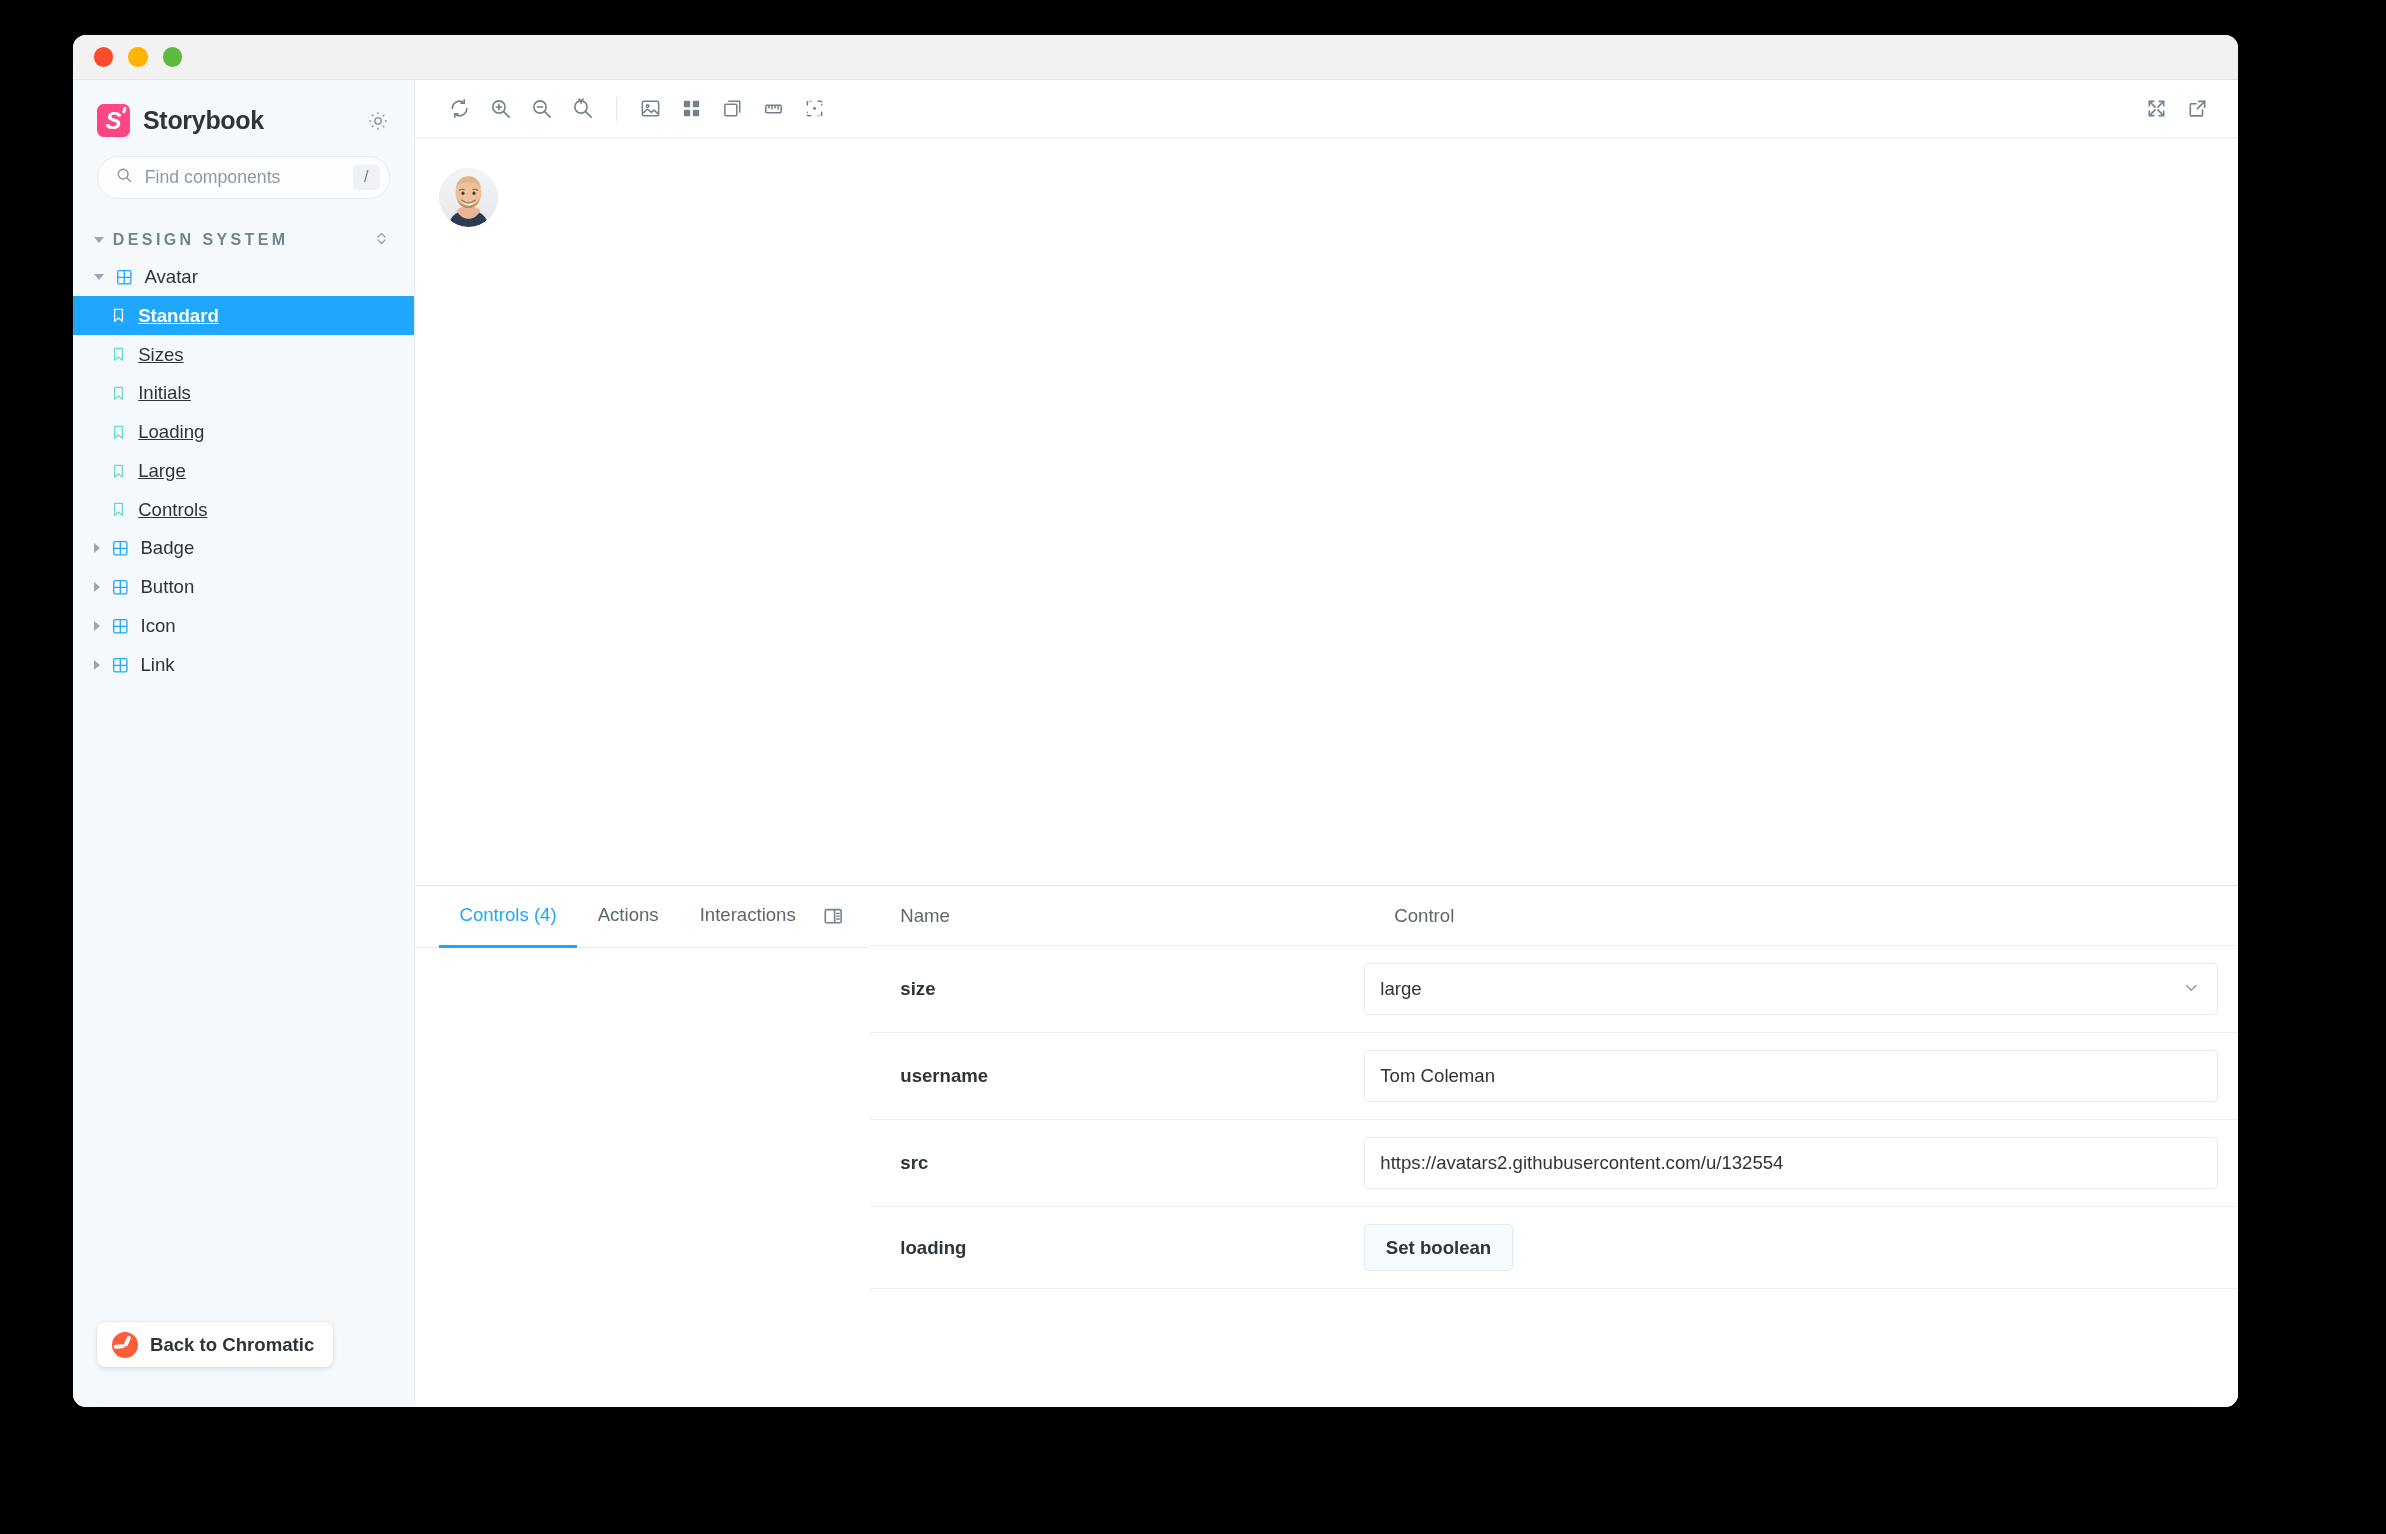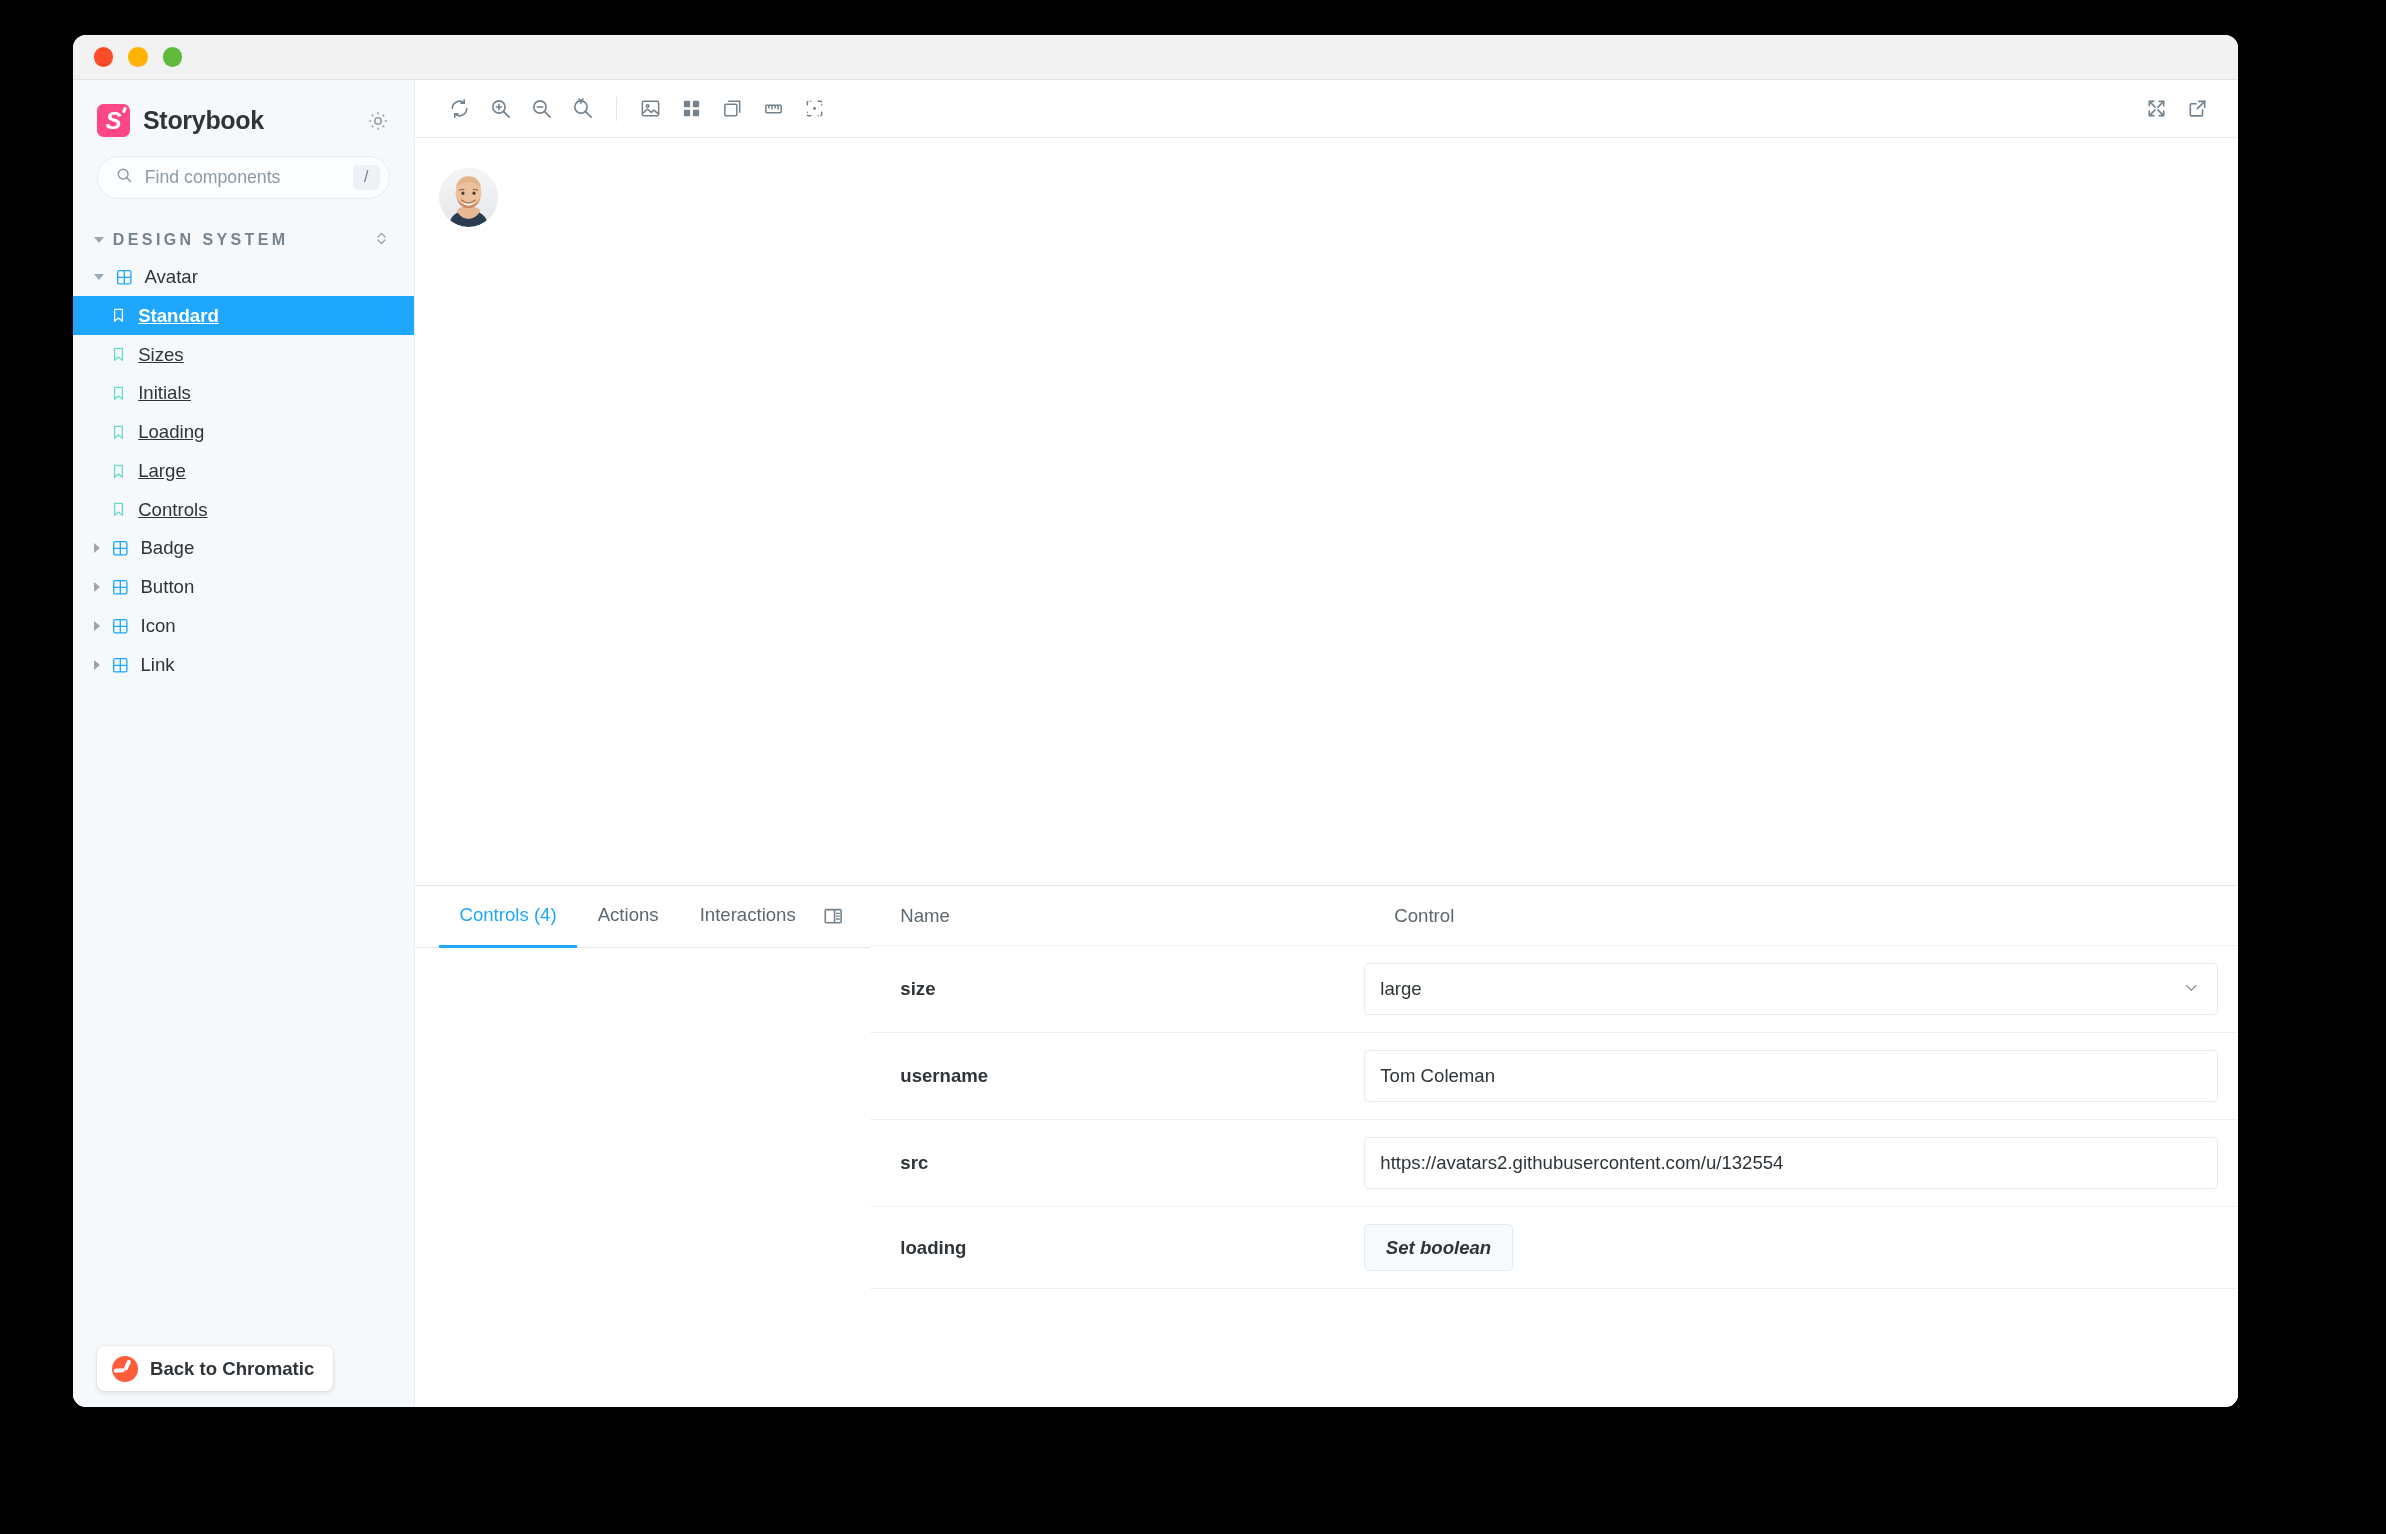--- a/index.html
+++ b/index.html
@@ -175,21 +175,21 @@
     color: #ffffff;
     font-weight: bold;
   }
   .tree-item.selected .bookmark svg path { stroke: #ffffff; }
   .comp-icon { width: 18.6px; height: 18.6px; flex: 0 0 auto; }
   .bookmark { width: 17px; height: 18.6px; flex: 0 0 auto; }
 
   #chromatic-btn {
     position: absolute;
     left: 24px;
-    bottom: 16px;
+    bottom: 40px;
     height: 45px;
     background: #fff;
     border-radius: 7.5px;
     box-shadow: 0 1.9px 5.6px rgba(0,0,0,0.10), 0 0 0 0.9px rgba(0,0,0,0.03);
     display: flex;
     align-items: center;
     gap: 12px;
     padding: 0 18.6px 0 15px;
     cursor: pointer;
   }
@@ -360,21 +360,20 @@
     height: 47px;
     border: 0.9px solid #e3ebf2;
     border-radius: 4.7px;
     background: #f6fafd;
     font-size: 18.6px;
     font-weight: bold;
     color: #2e3438;
     font-family: "Liberation Sans", sans-serif;
     padding: 0 20.5px;
     cursor: pointer;
-    font-style: italic;
   }
 </style>
 </head>
 <body>
 
 <div id="window">
 
   <div id="titlebar">
     <div class="lights">
       <span class="light red"></span>

